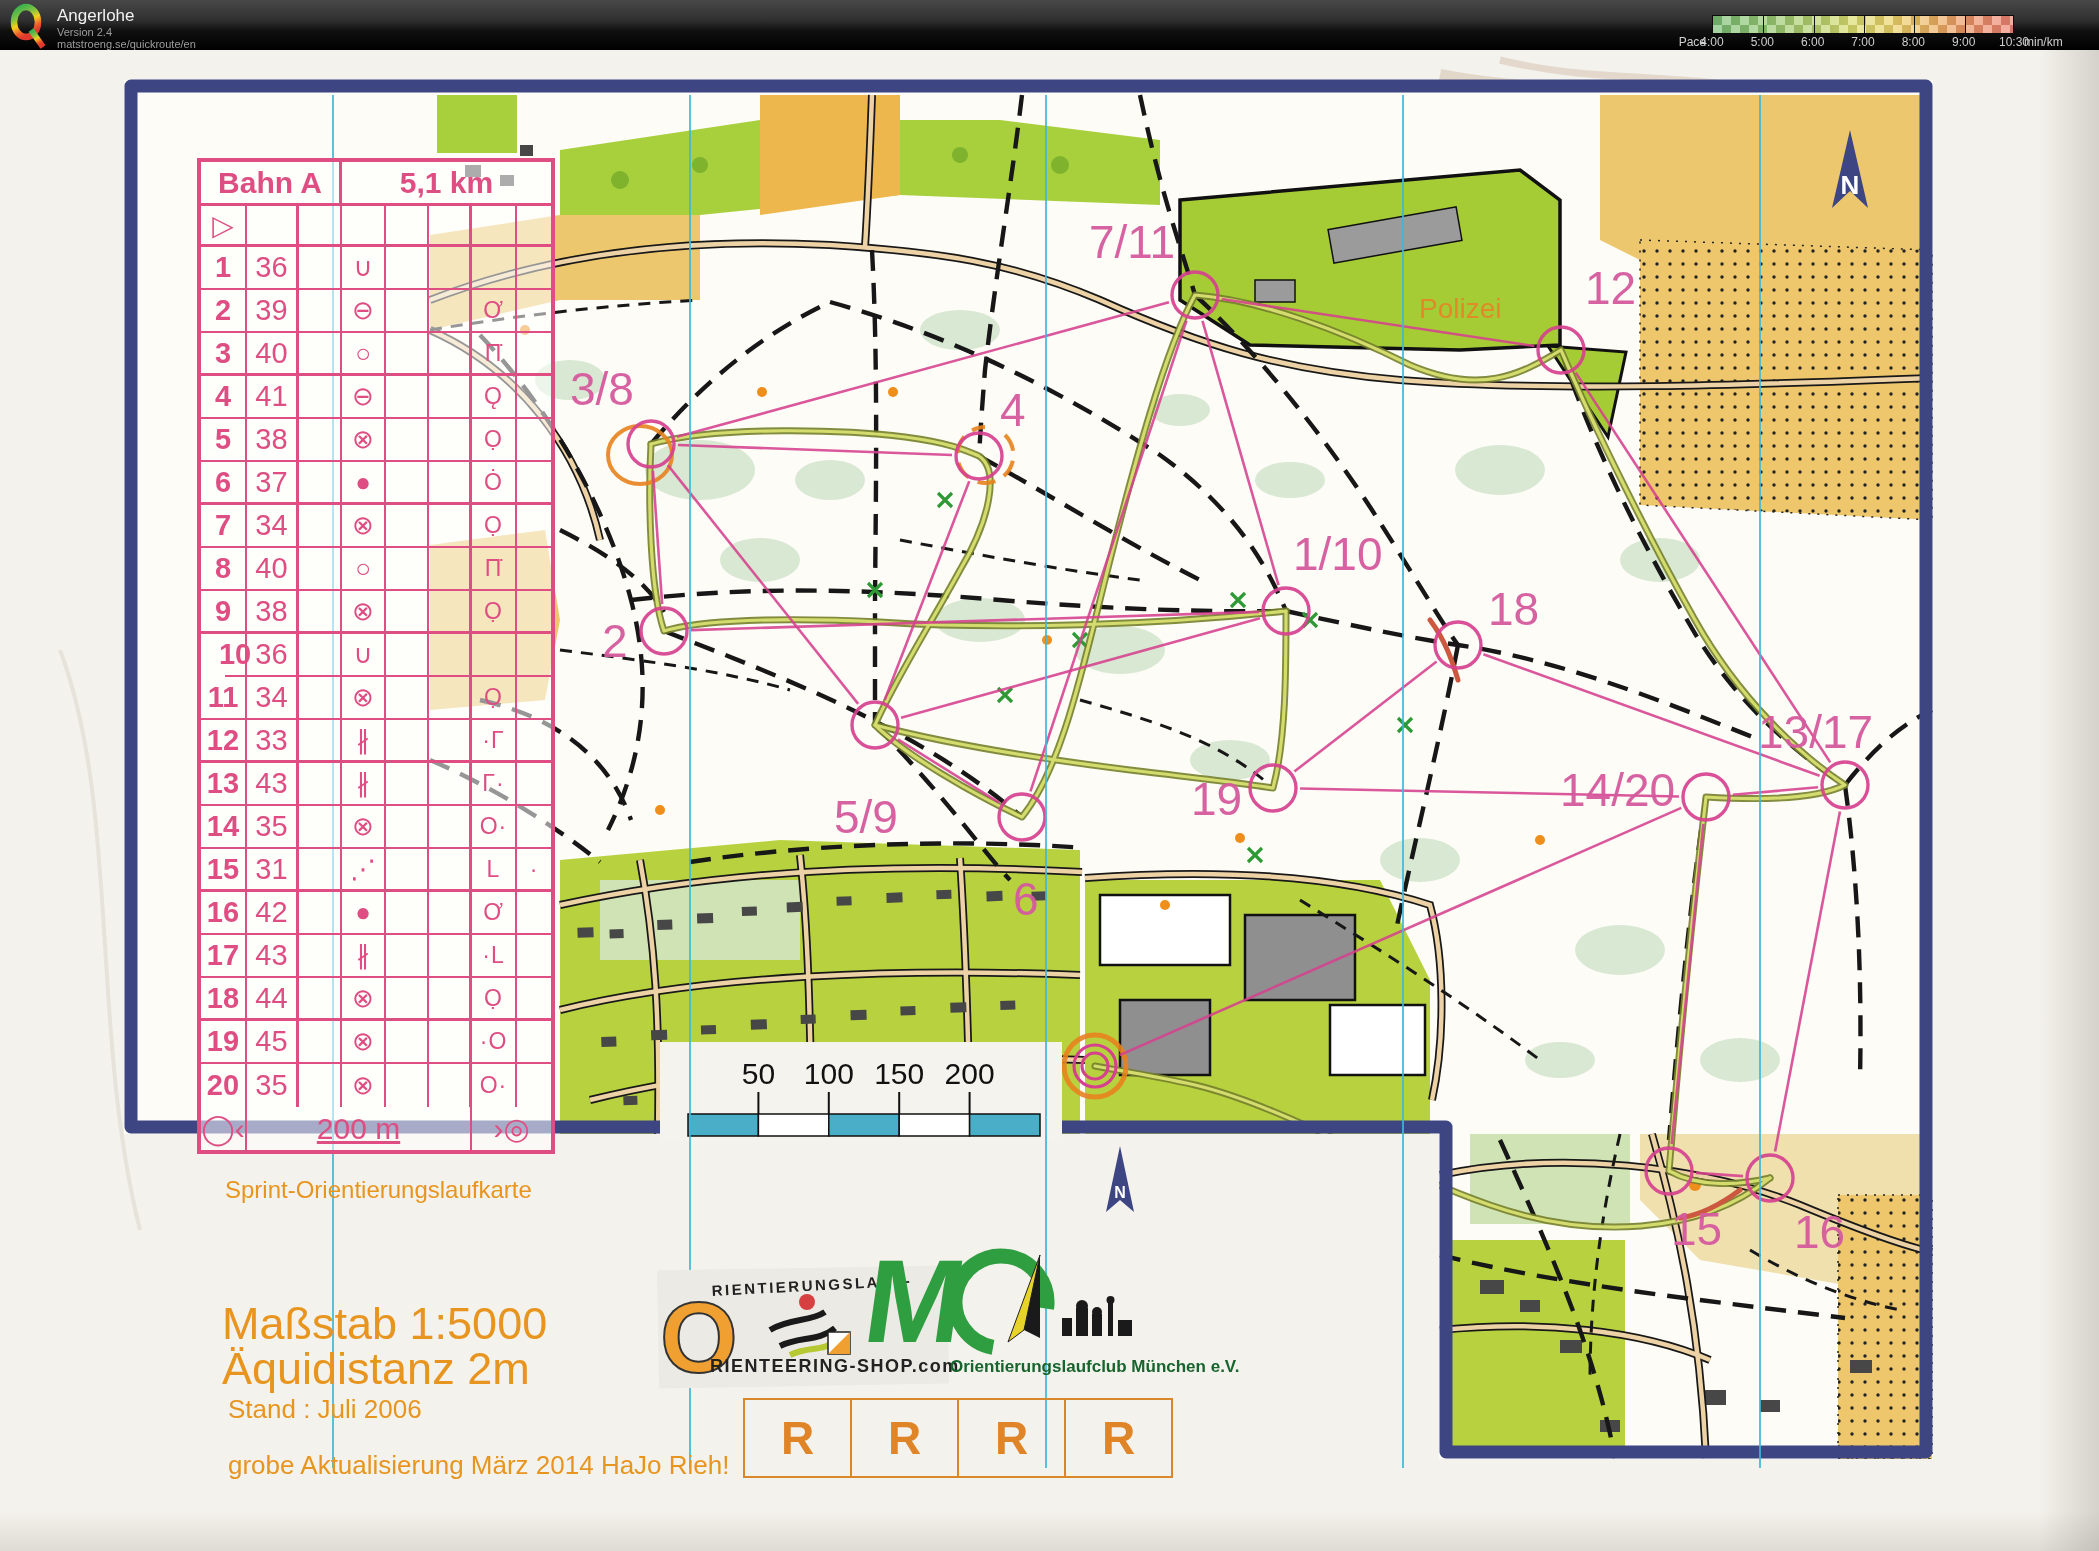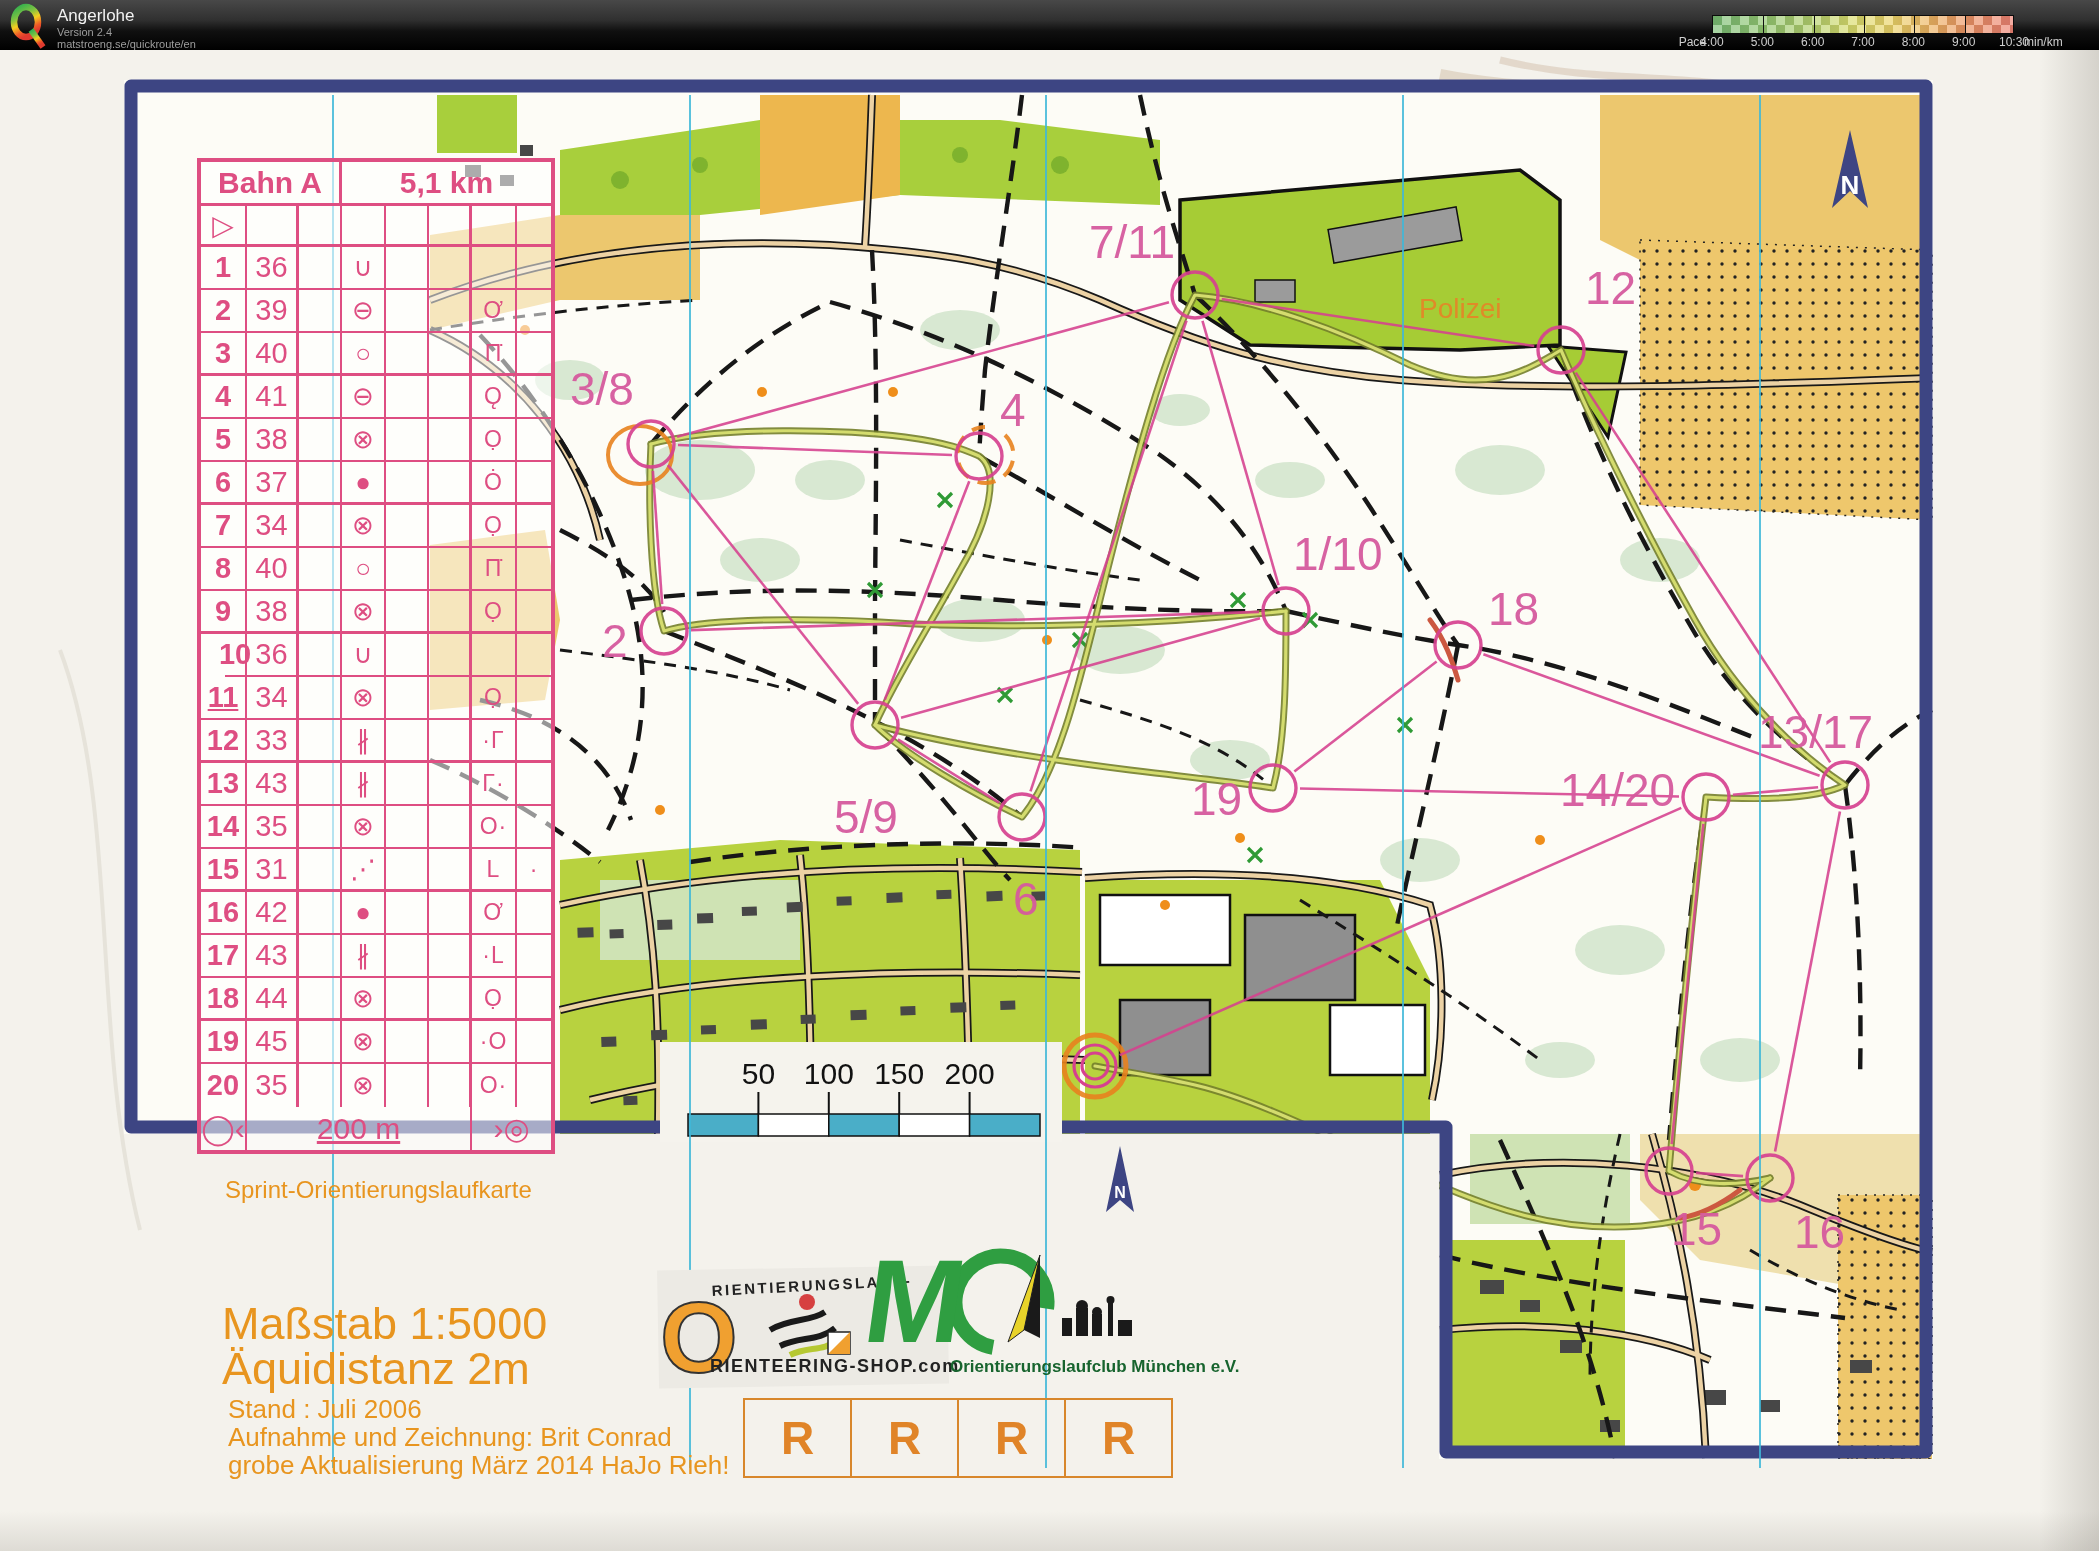--- a/index.html
+++ b/index.html
@@ -541,21 +541,21 @@
         <div class="c gsym tb" style="grid-area: 11 / 7;">Ọ</div>
         <div class="c gsym lastcol tb" style="grid-area: 11 / 8;"></div>
         <div class="c num" style="grid-area: 12 / 1; margin-left: 24px;">10</div>
         <div class="c code tr" style="grid-area: 12 / 2;">36</div>
         <div class="c " style="grid-area: 12 / 3;"></div>
         <div class="c sym" style="grid-area: 12 / 4;">∪</div>
         <div class="c " style="grid-area: 12 / 5;"></div>
         <div class="c tr" style="grid-area: 12 / 6;"></div>
         <div class="c gsym" style="grid-area: 12 / 7;"></div>
         <div class="c gsym lastcol" style="grid-area: 12 / 8;"></div>
-        <div class="c num" style="grid-area: 13 / 1; text-decoration: underline;">11</div>
+        <div class="c num" style="grid-area: 13 / 1;">11</div>
         <div class="c code tr" style="grid-area: 13 / 2;">34</div>
         <div class="c " style="grid-area: 13 / 3;"></div>
         <div class="c sym" style="grid-area: 13 / 4;">⊗</div>
         <div class="c " style="grid-area: 13 / 5;"></div>
         <div class="c tr" style="grid-area: 13 / 6;"></div>
         <div class="c gsym" style="grid-area: 13 / 7;">Ọ</div>
         <div class="c gsym lastcol" style="grid-area: 13 / 8;"></div>
         <div class="c num tb" style="grid-area: 14 / 1;">12</div>
         <div class="c code tr tb" style="grid-area: 14 / 2;">33</div>
         <div class="c  tb" style="grid-area: 14 / 3;"></div>
@@ -630,21 +630,20 @@
         <div class="c gsym lastcol nb" style="grid-area: 22 / 8;"></div>
         <div class="c distrow nb" style="grid-area: 23 / 1;">◯‹</div>
         <div class="c distrow nb" style="grid-area: 23 / 2 / auto / span 5; text-decoration: underline;">200 m</div>
         <div class="c distrow nb lastcol" style="grid-area: 23 / 7 / auto / span 2;">›◎</div>
       </div>
 
     <div class="o-text f-sub">Sprint-Orientierungslaufkarte</div>
     <div class="o-text f-scale">Maßstab 1:5000</div>
     <div class="o-text f-equi">Äquidistanz 2m</div>
     <div class="o-text f-stand">Stand : Juli 2006</div>
-    <div class="o-text f-auth">Aufnahme und Zeichnung: Brit Conrad</div>
     <div class="o-text f-upd">grobe Aktualisierung März 2014 HaJo Rieh!</div>
 
     <div class="rboxes" id="rboxes">
         <div class="rbox">R</div>
         <div class="rbox">R</div>
         <div class="rbox">R</div>
         <div class="rbox">R</div>
       </div>
   </div>
 </div>

